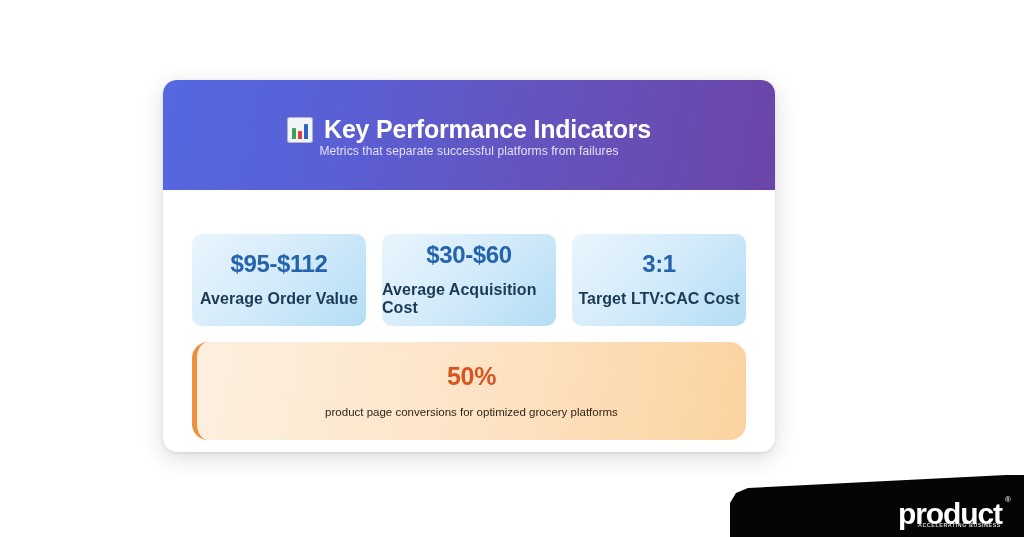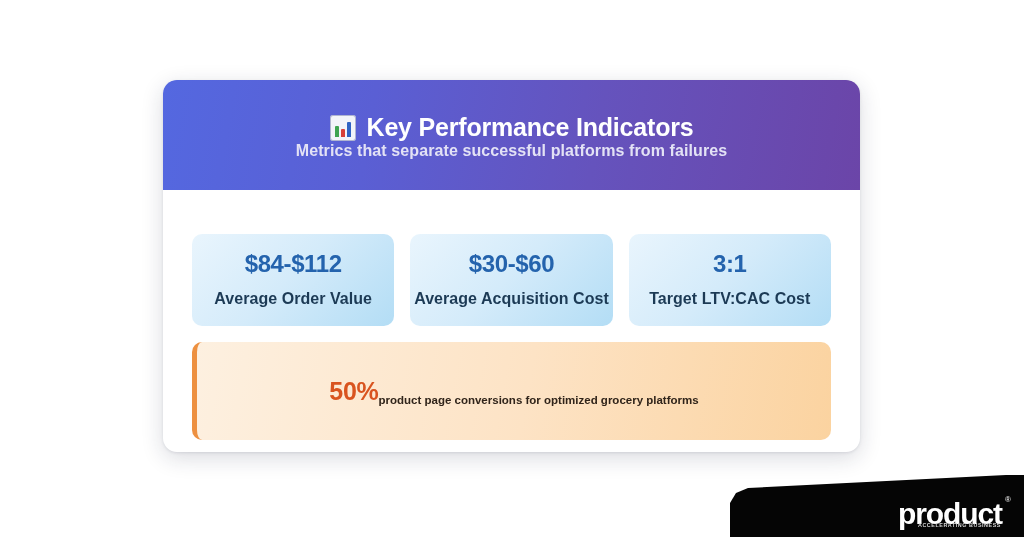--- a/index.html
+++ b/index.html
@@ -14,21 +14,21 @@
     overflow: hidden;
     font-family: "Liberation Sans", sans-serif;
     -webkit-font-smoothing: antialiased;
   }
 
   
   .kpi-card {
     position: absolute;
     left: 163px;
     top: 80px;
-    width: 697px;
+    width: 612px;
     height: 372px;
     background: #ffffff;
     border-radius: 14px;
     box-shadow: 0 6px 22px rgba(25, 30, 60, 0.16),
                 0 1px 3px rgba(25, 30, 60, 0.10);
     overflow: hidden;
     display: flex;
     flex-direction: column;
   }
 
@@ -73,22 +73,22 @@
 
   .kpi-title {
     color: #ffffff;
     font-size: 25px;
     font-weight: bold;
     letter-spacing: -0.2px;
     line-height: 1.1;
   }
   .kpi-subtitle {
     color: #e3e2f5;
-    font-size: 16px;
-    font-weight: bold;
+    font-size: 12px;
+    font-weight: normal;
     letter-spacing: 0.1px;
   }
 
   
   .kpi-body {
     flex: 1 1 auto;
     padding: 44px 29px 0 29px;
     box-sizing: border-box;
   }
 
@@ -119,42 +119,42 @@
     color: #1c3a55;
     font-size: 16px;
     font-weight: bold;
     letter-spacing: 0.05px;
   }
 
   
   .highlight-banner {
     margin-top: 16px;
     height: 98px;
-    border-radius: 10px;
+    border-radius: 16px;
     border-left: 5px solid #ed9040;
     background: linear-gradient(100deg, #fdf0e0 0%, #fde3c5 52%, #fbd3a0 100%);
     display: flex;
-    flex-direction: row;
+    flex-direction: column;
     align-items: center;
     justify-content: center;
     box-sizing: border-box;
     text-align: right;
   }
   .highlight-value {
     color: #d9541f;
     font-size: 25px;
     font-weight: bold;
     letter-spacing: -0.3px;
     line-height: 1;
   }
   .highlight-caption {
     margin-top: 17px;
     color: #30241a;
     font-size: 11.5px;
-    font-weight: bold;
+    font-weight: normal;
   }
 
   
   .brand-tab {
     position: absolute;
     right: 0;
     bottom: 0;
     width: 294px;
     height: 62px;
     background: #050505;
@@ -212,21 +212,21 @@
       <span class="kpi-title">Key Performance Indicators</span>
     </div>
     <div class="kpi-subtitle">Metrics that separate successful platforms from failures</div>
   </div>
 
   <div class="kpi-body">
 
     <div class="metric-row">
 
       <div class="metric-tile">
-        <div class="metric-value">$84-$112</div>
+        <div class="metric-value">$95-$112</div>
         <div class="metric-label">Average Order Value</div>
       </div>
 
       <div class="metric-tile">
         <div class="metric-value">$30-$60</div>
         <div class="metric-label">Average Acquisition Cost</div>
       </div>
 
       <div class="metric-tile">
         <div class="metric-value">3:1</div>

